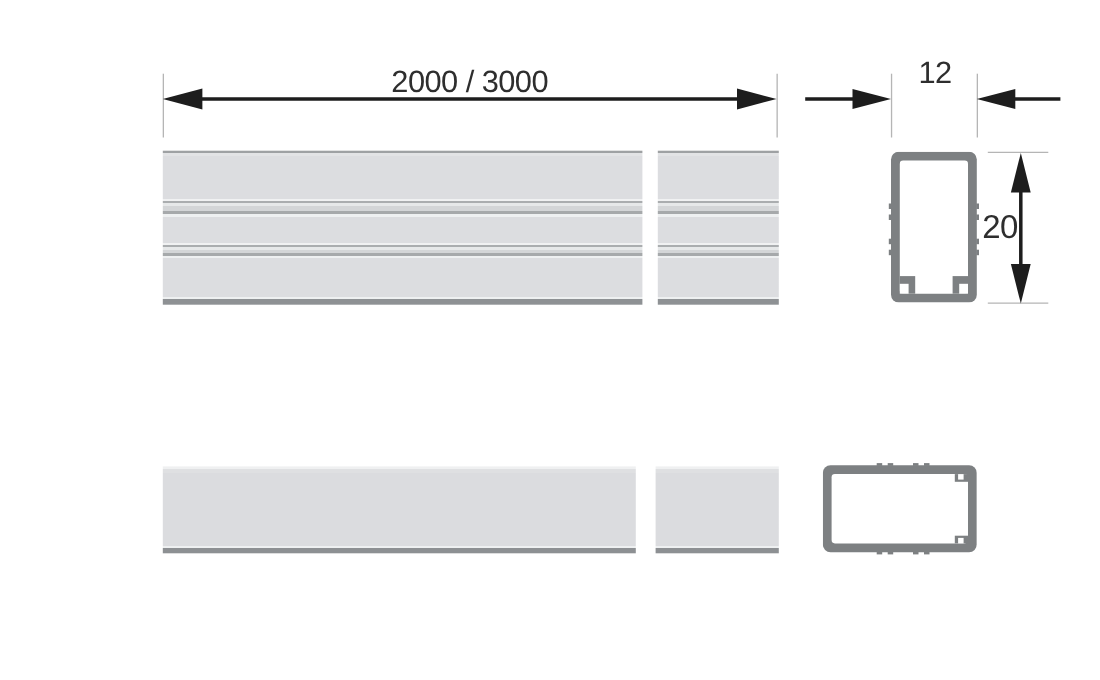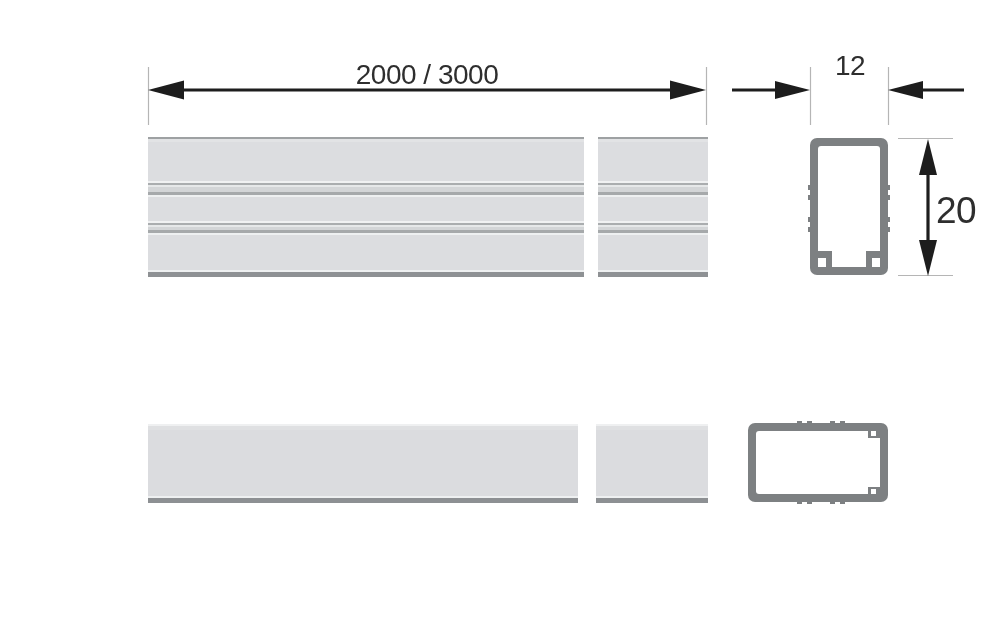--- a/index.html
+++ b/index.html
@@ -98,21 +98,21 @@
 
     <g fill="#1d1d1d" stroke="#1d1d1d">
       <line x1="928" y1="170" x2="928" y2="245" stroke-width="3.2"></line>
       <polygon points="928,139 919,175 937,175" stroke="none"></polygon>
       <polygon points="928,276 919,240 937,240" stroke="none"></polygon>
     </g>
   </svg>
 
   <div class="dim-label center" style="left:297px; top:59px; width:260px;">2000 / 3000</div>
   <div class="dim-label center" style="left:808px; top:50px; width:84px;">12</div>
-  <div class="dim-label" style="left:936px; top:190px; font-size:37px;">20</div>
+  <div class="dim-label" style="left:893px; top:190px; font-size:30px;">20</div>
 
   <div class="bar bar-front" style="left:148px; top:137px; width:436px;"></div>
   <div class="bar bar-front" style="left:598px; top:137px; width:110px;"></div>
 
   <div class="bar bar-top" style="left:148px; top:424px; width:430px;"></div>
   <div class="bar bar-top" style="left:596px; top:424px; width:112px;"></div>
 
   <svg class="section-svg" style="left:807px; top:138px;" width="84" height="137" viewBox="-3 0 84 137" xmlns="http://www.w3.org/2000/svg">
     <g>
 

